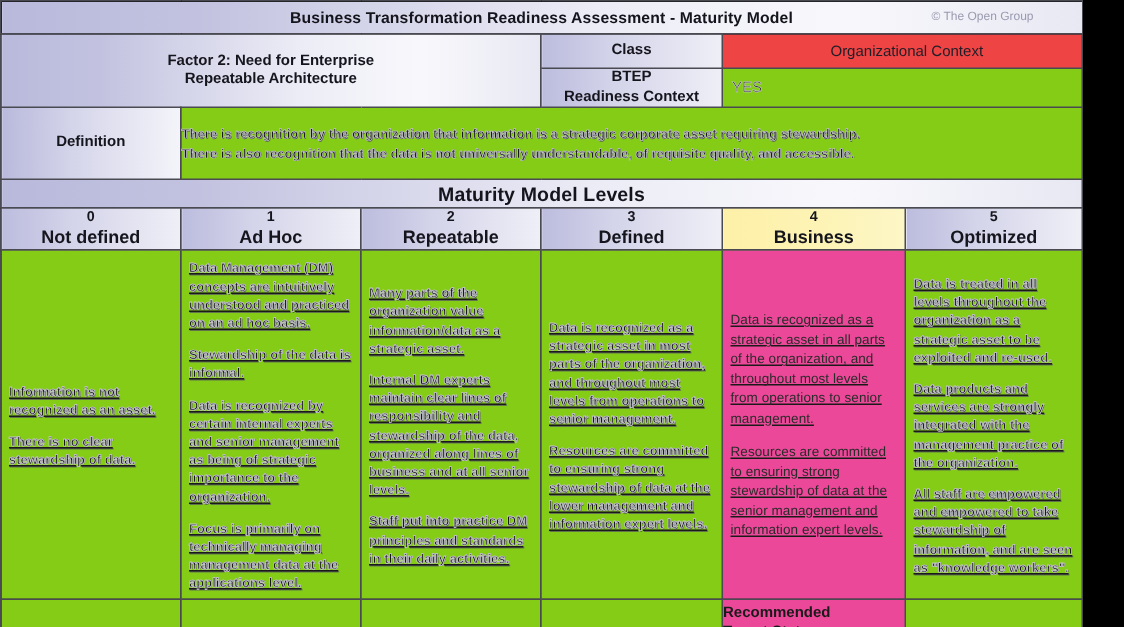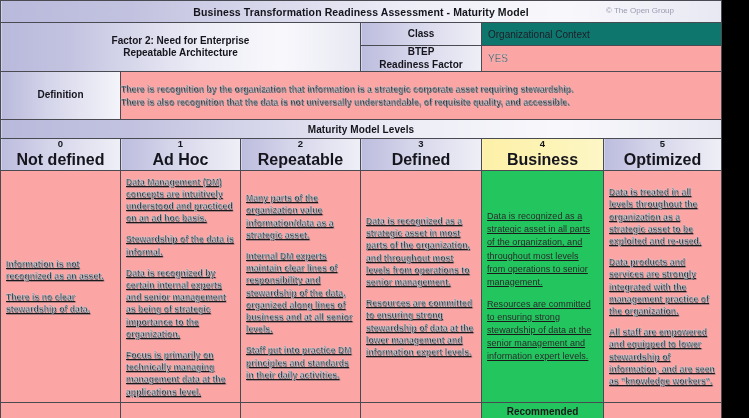--- a/index.html
+++ b/index.html
@@ -44,44 +44,45 @@
   .lav-grad {
     background: linear-gradient(to right, #b9b9dc 0%, #c2c2e0 18%, #ececf6 55%, #f8f8fc 78%, #e8e8f3 100%);
   }
   .lav-flat {
     background: linear-gradient(to right, #bcbcde 0%, #d4d4ea 40%, #efeff7 100%);
   }
   .lav-label {
     background: linear-gradient(to right, #b9b9dc 0%, #d8d8ec 45%, #f4f4fa 100%);
   }
   .white {
-    background: #0f766e;
+    background: #ef4444;
+    text-align: center;
   }
   .black {
-    background: #fca5a5;
+    background: #84cc16;
   }
   .yellow-head {
     background: linear-gradient(to right, #fdf0a8 0%, #fdf3b4 50%, #fdf6c6 100%);
   }
   .yellow-body {
-    background: #22c55e;
+    background: #ec4899;
   }
 
   
   .title-text {
     display: block;
     text-align: center;
     font-size: 10.5px;
     font-weight: bold;
     color: #14141c;
     letter-spacing: 0.1px;
   }
   .copyright {
     position: absolute;
-    right: 47px;
+    right: 32px;
     top: 5px;
     font-size: 8px;
     color: #9a9ab0;
     font-weight: normal;
     white-space: nowrap;
   }
   .hdr-center {
     display: block;
     text-align: center;
     font-size: 10px;
@@ -100,21 +101,21 @@
     display: block;
     text-align: center;
     font-size: 9.5px;
     font-weight: bold;
     color: #15151d;
     line-height: 1.15;
   }
   .lvl-name {
     display: block;
     text-align: center;
-    font-size: 16px;
+    font-size: 12px;
     font-weight: bold;
     color: #15151d;
     line-height: 1.2;
   }
 
   
   .body-cell {
     vertical-align: top;
     text-decoration: underline;
   }
@@ -144,21 +145,20 @@
   }
   .hl .para {
     color: #2b2b2b;
     font-weight: normal;
     font-size: 9px;
     line-height: 1.45;
   }
 
   .recommend {
     display: block;
-    text-align: center;
     font-size: 10px;
     font-weight: bold;
     color: #1a1a1a;
     line-height: 1.3;
   }
 </style>
 </head>
 <body>
 
 <div id="sheet">
@@ -189,42 +189,42 @@
           <span class="hdr-center">Class</span>
         </td>
         <td colspan="2" class="white">
           <span class="cell-left">Organizational Context</span>
         </td>
       </tr>
 
       <tr>
         <td class="lav-flat" style="height:24px;">
           <span class="hdr-center">BTEP</span>
-          <span class="hdr-center">Readiness Factor</span>
+          <span class="hdr-center">Readiness Context</span>
         </td>
         <td colspan="2" class="black dim">
           <span class="cell-left">YES</span>
         </td>
       </tr>
 
       <tr>
         <td class="lav-label" style="height:40px;">
           <span class="hdr-center">Definition</span>
         </td>
         <td colspan="5" class="black dim">
           <span class="para-wrap" style="padding:3px 20px;">
             <span class="para" style="margin-bottom:1px;">There is recognition by the organization that information is a strategic corporate asset requiring stewardship.</span>
             <span class="para">There is also recognition that the data is not universally understandable, of requisite quality, and accessible.</span>
           </span>
         </td>
       </tr>
 
       <tr>
         <td colspan="6" class="lav-grad" style="height:18px;">
-          <span class="title-text" style="font-size:10px;">Maturity Model Levels</span>
+          <span class="title-text" style="font-size:13px;">Maturity Model Levels</span>
         </td>
       </tr>
 
       <tr>
         <td class="lav-flat" style="height:27px;">
           <span class="lvl-num">0</span>
           <span class="lvl-name">Not defined</span>
         </td>
         <td class="lav-flat">
           <span class="lvl-num">1</span>
@@ -284,21 +284,21 @@
           <span class="para-wrap">
             <span class="para">Data is recognized as a strategic asset in all parts of the organization, and throughout most levels from operations to senior management.</span>
             <span class="para">Resources are committed to ensuring strong stewardship of data at the senior management and information expert levels.</span>
           </span>
         </td>
 
         <td class="black dim body-cell">
           <span class="para-wrap">
             <span class="para">Data is treated in all levels throughout the organization as a strategic asset to be exploited and re-used.</span>
             <span class="para">Data products and services are strongly integrated with the management practice of the organization.</span>
-            <span class="para">All staff are empowered and equipped to lower stewardship of information, and are seen as "knowledge workers".</span>
+            <span class="para">All staff are empowered and empowered to take stewardship of information, and are seen as "knowledge workers".</span>
           </span>
         </td>
       </tr>
 
       <tr>
         <td class="black" style="height:31px;"></td>
         <td class="black"></td>
         <td class="black"></td>
         <td class="black"></td>
         <td class="yellow-body">

